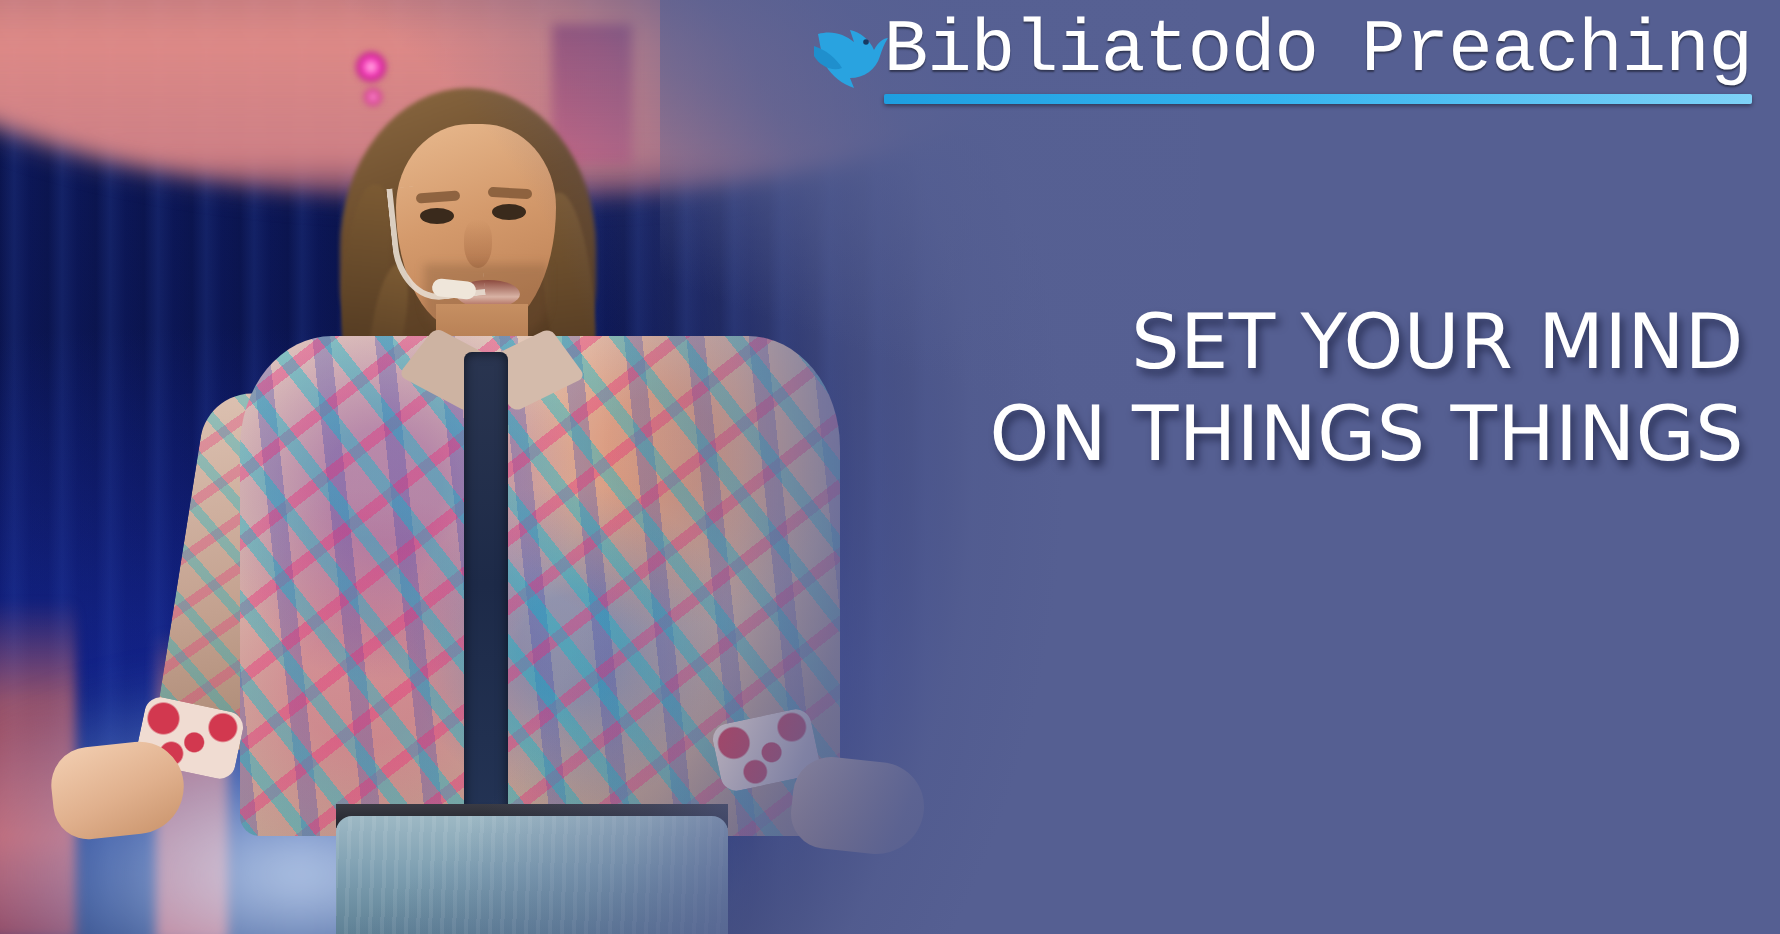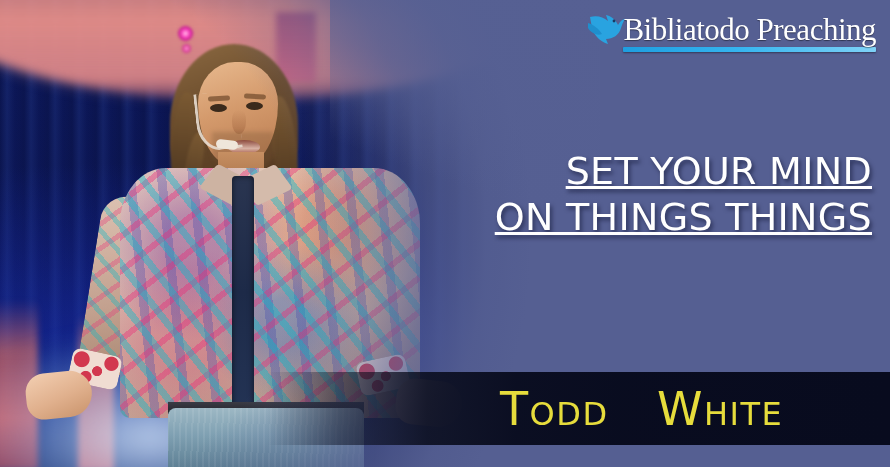--- a/index.html
+++ b/index.html
@@ -248,22 +248,22 @@
   
   .logo {
     position:absolute;
     right:14px; top:6px;
     display:flex; align-items:flex-end;
     height:46px;
   }
   .logo-dove { width:40px; height:40px; margin-right:-4px; margin-bottom:4px; flex:none; }
   .logo-textwrap { position:relative; }
   .logo-text {
-    font-family:Liberation Serif, serif;
-    font-size:31px;
+    font-family:Liberation Mono, monospace;
+    font-size:37px;
     font-weight:400;
     letter-spacing:-0.5px;
     color:#ffffff;
     line-height:1;
     text-shadow:0 1px 1px rgba(0,0,0,.45);
     white-space:nowrap;
   }
   .logo-underline {
     height:5px;
     margin-top:2px;
@@ -279,21 +279,21 @@
     text-align:right;
     color:#ffffff;
     font-family:"DejaVu Sans", sans-serif;
     font-size:38px;
     font-weight:400;
     line-height:1.22;
     letter-spacing:0.3px;
     text-shadow:2px 3px 4px rgba(10,12,40,0.55);
     white-space:nowrap;
   }
-  .headline-line { display:block;text-decoration:underline; }
+  .headline-line { display:block; }
 
   
   .name-band {
     position:absolute;
     left:0; top:372px;
     width:890px; height:73px;
     background:linear-gradient(90deg,
       rgba(5,8,22,0) 0%,
       rgba(5,8,22,0) 30%,
       rgba(5,8,22,0.45) 38%,
@@ -381,21 +381,14 @@
       <div class="logo-text">Bibliatodo Preaching</div>
       <div class="logo-underline"></div>
     </div>
   </div>
 
   <div class="headline">
     <span class="headline-line">SET YOUR MIND</span>
     <span class="headline-line">ON THINGS THINGS</span>
   </div>
 
-  <div class="name-band">
-    <div class="name-text">
-      <span class="big">Todd</span>
-      <span>&nbsp;</span>
-      <span class="big">White</span>
-    </div>
-  </div>
 
 </div>
 
 </body></html>

